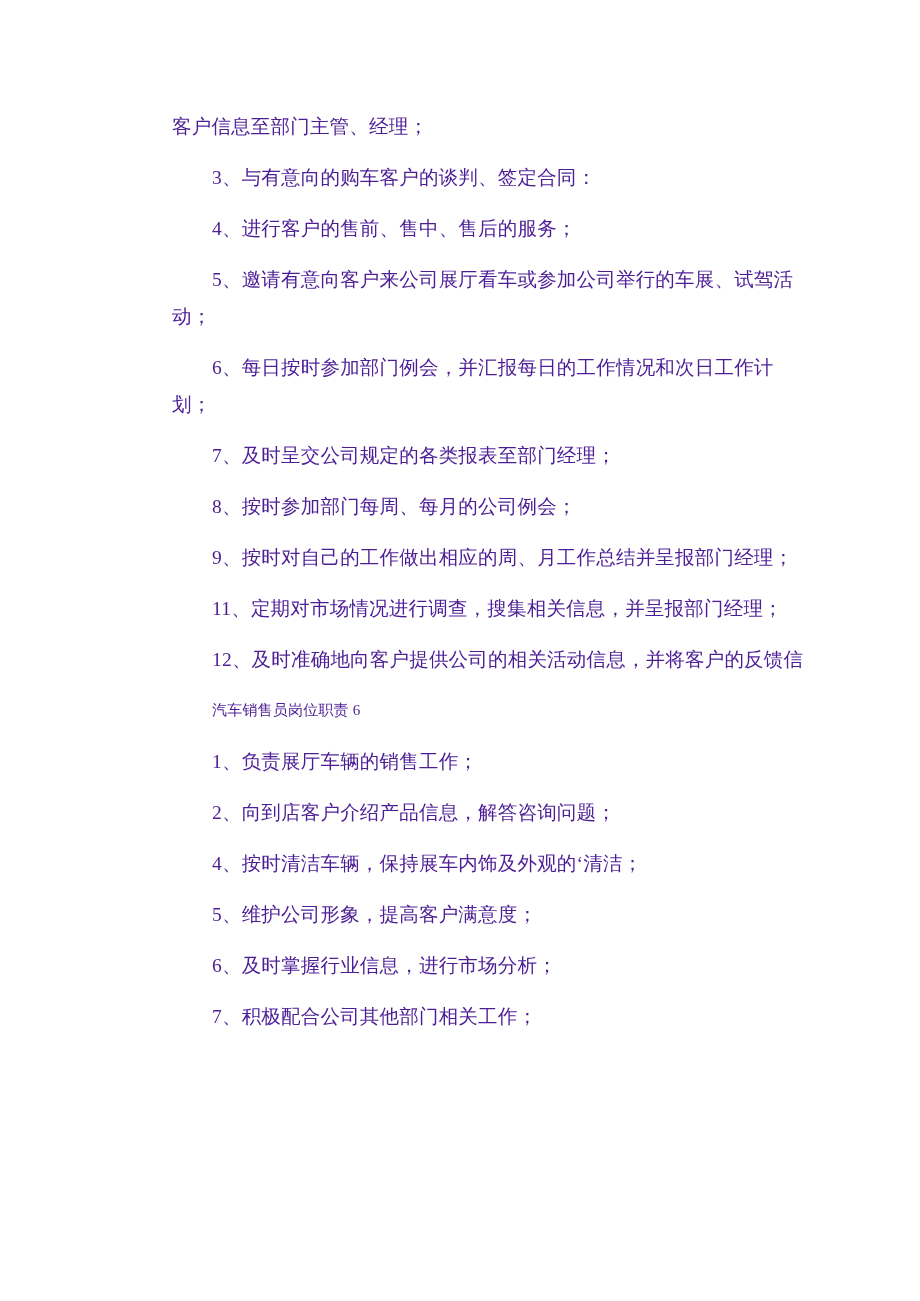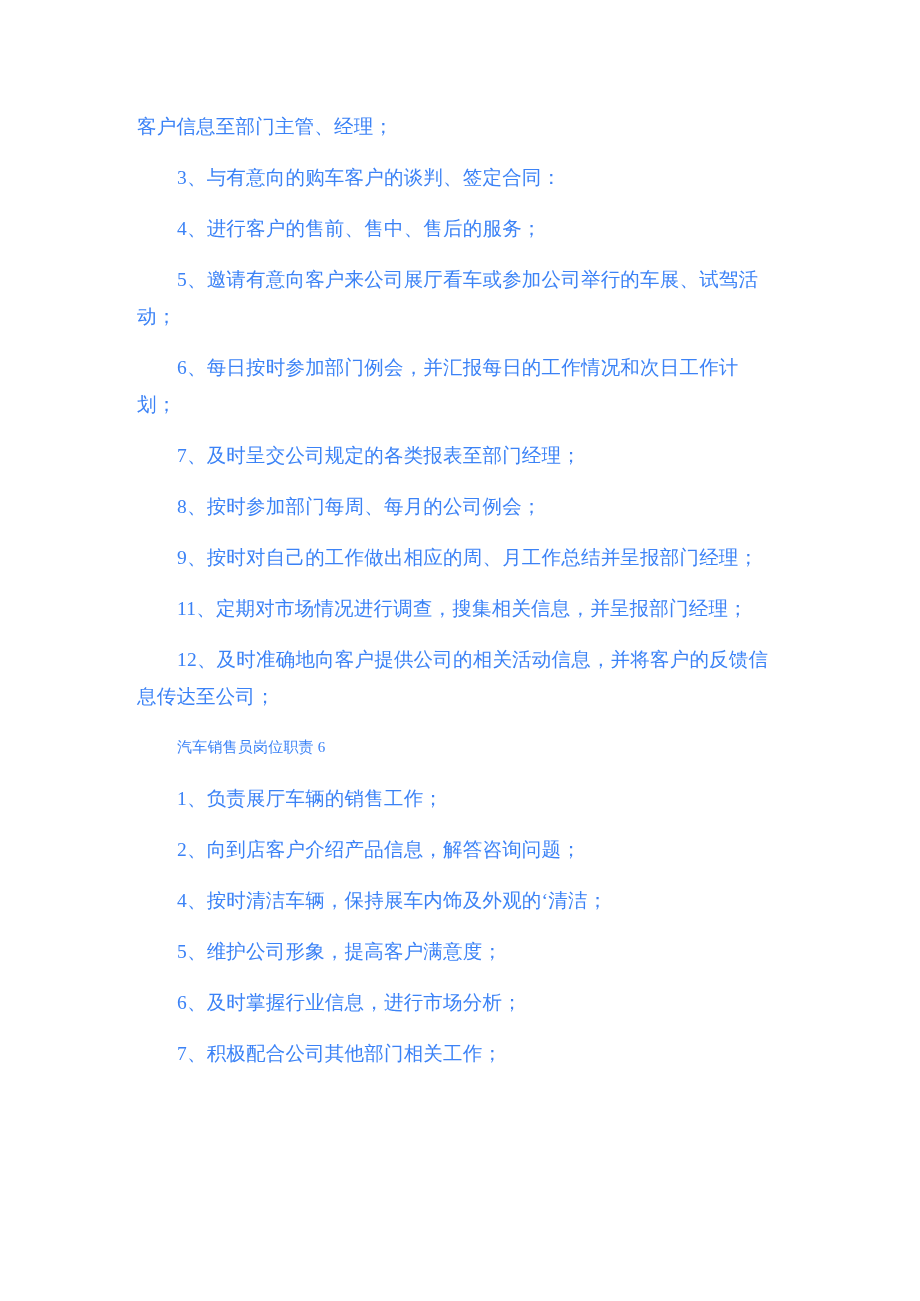--- a/index.html
+++ b/index.html
@@ -17,23 +17,24 @@
   }
   .content {
     position: absolute;
     left: 137px;
     top: 108px;
     width: 670px;
   }
   .line {
     font-size: 19.5px;
     line-height: 37px;
-    color: #3b82f6;
+    color: #4c1d95;
     white-space: nowrap;
     letter-spacing: 0.2px;
+    margin-left: 35px;
   }
   .line.start {
     margin-top: 14px;
     padding-left: 40px; 
   }
   .content .line:first-child {
     margin-top: 0;
   }
   .line.heading {
     
@@ -50,21 +51,20 @@
       <div class="line start">4、进行客户的售前、售中、售后的服务；</div>
       <div class="line start">5、邀请有意向客户来公司展厅看车或参加公司举行的车展、试驾活</div>
       <div class="line">动；</div>
       <div class="line start">6、每日按时参加部门例会，并汇报每日的工作情况和次日工作计</div>
       <div class="line">划；</div>
       <div class="line start">7、及时呈交公司规定的各类报表至部门经理；</div>
       <div class="line start">8、按时参加部门每周、每月的公司例会；</div>
       <div class="line start">9、按时对自己的工作做出相应的周、月工作总结并呈报部门经理；</div>
       <div class="line start">11、定期对市场情况进行调查，搜集相关信息，并呈报部门经理；</div>
       <div class="line start">12、及时准确地向客户提供公司的相关活动信息，并将客户的反馈信</div>
-      <div class="line">息传达至公司；</div>
       <div class="line start heading">汽车销售员岗位职责 6</div>
       <div class="line start">1、负责展厅车辆的销售工作；</div>
       <div class="line start">2、向到店客户介绍产品信息，解答咨询问题；</div>
       <div class="line start">4、按时清洁车辆，保持展车内饰及外观的‘清洁；</div>
       <div class="line start">5、维护公司形象，提高客户满意度；</div>
       <div class="line start">6、及时掌握行业信息，进行市场分析；</div>
       <div class="line start">7、积极配合公司其他部门相关工作；</div>
     </div>
 </div>
 

